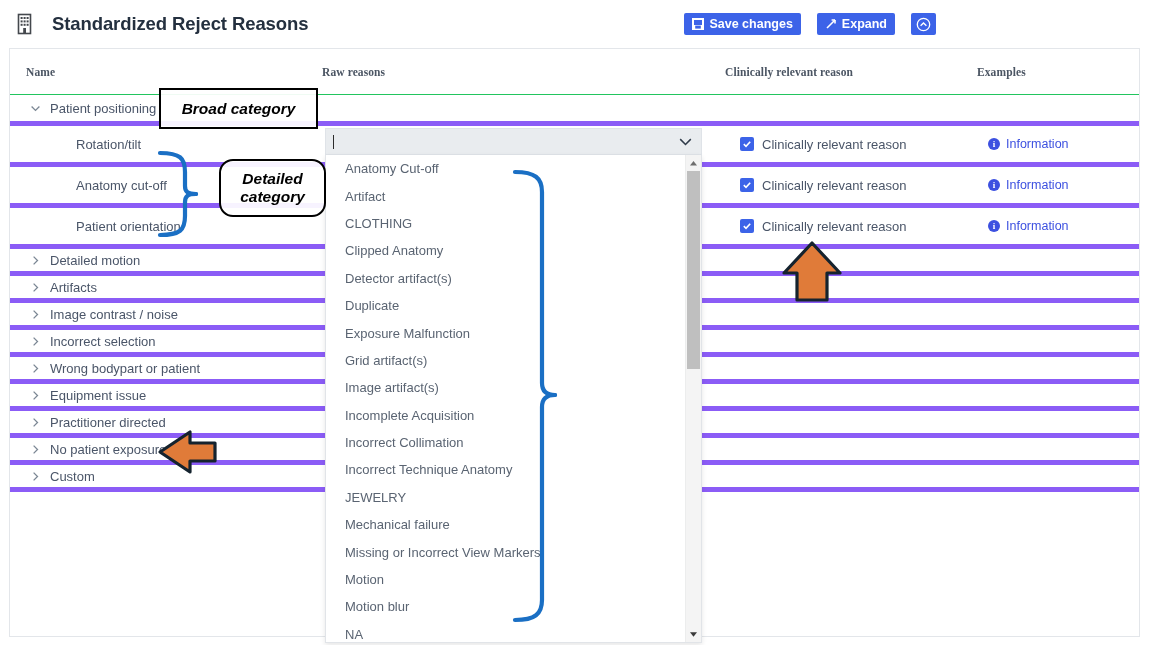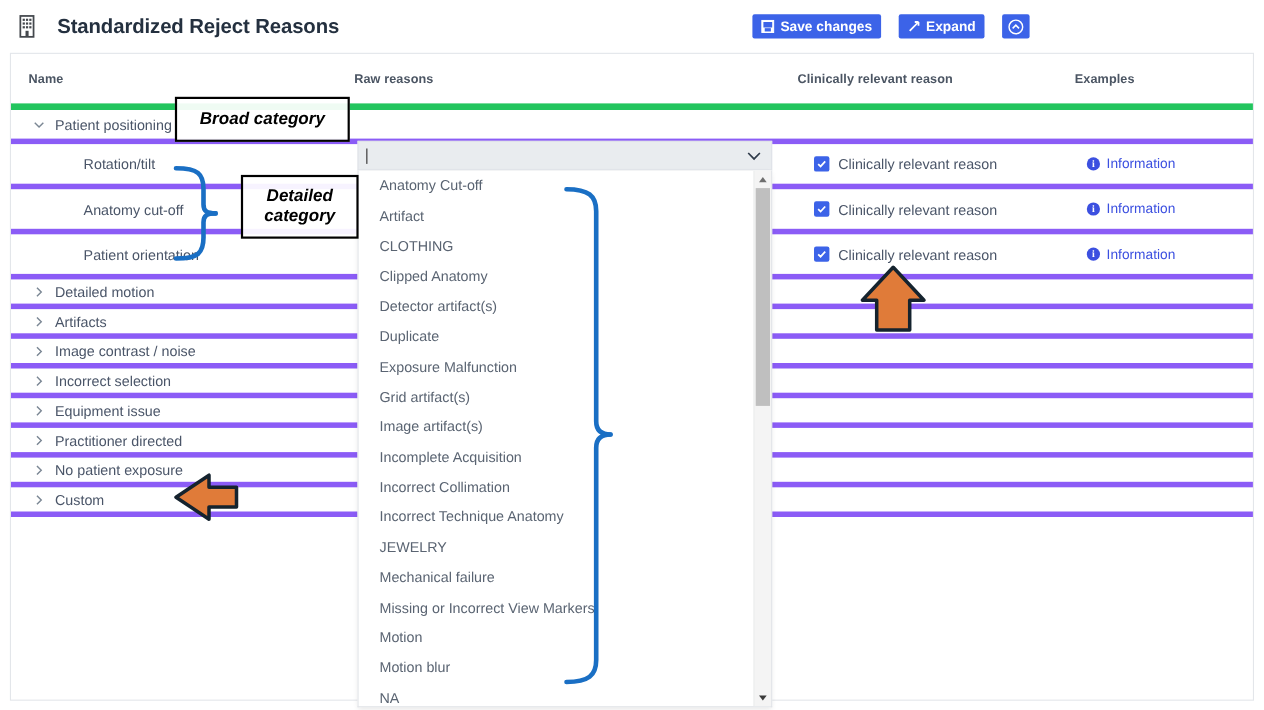--- a/index.html
+++ b/index.html
@@ -83,22 +83,23 @@
   }
 
   
   .table {
     position: absolute;
     left: 0; top: 0;
     width: 100%;
   }
   .thead {
     height: 45px;
-    border-bottom: 6px solid #22c55e;
+    border-bottom: 1px solid #22c55e;
     position: relative;
+    font-family: Liberation Serif, serif;
   }
   .th {
     position: absolute;
     top: 17px;
     font-size: 11.5px;
     color: #4b5563;
     font-weight: bold;
     letter-spacing: 0.1px;
   }
   .th.c1 { left: 16px; }
@@ -293,20 +294,21 @@
   }
   #anno-broad {
     left: 159px; top: 88px;
     width: 159px; height: 41px;
     font-size: 15.5px;
   }
   #anno-detailed {
     left: 219px; top: 159px;
     width: 107px; height: 58px;
     font-size: 15.5px;
+    border-radius: 14px;
   }
   .anno-svg {
     position: absolute;
     left: 0; top: 0;
     width: 1149px; height: 645px;
     pointer-events: none;
     z-index: 85;
   }
 </style>
 </head>
@@ -471,20 +473,30 @@
       </div>
     </div>
     <div class="row collapsed">
       <div class="cell-name">
         <span class="chev">
           <svg width="11" height="11" viewBox="0 0 11 11">
               <path d="M3.6 1.6 L7.5 5.5 L3.6 9.4" fill="none" stroke="#7b8794" stroke-width="1.3"></path>
             </svg>
         </span>
         <span>Incorrect selection</span>
+      </div>
+    </div>
+    <div class="row collapsed">
+      <div class="cell-name">
+        <span class="chev">
+          <svg width="11" height="11" viewBox="0 0 11 11">
+              <path d="M3.6 1.6 L7.5 5.5 L3.6 9.4" fill="none" stroke="#7b8794" stroke-width="1.3"></path>
+            </svg>
+        </span>
+        <span>Wrong bodypart or patient</span>
       </div>
     </div>
     <div class="row collapsed">
       <div class="cell-name">
         <span class="chev">
           <svg width="11" height="11" viewBox="0 0 11 11">
               <path d="M3.6 1.6 L7.5 5.5 L3.6 9.4" fill="none" stroke="#7b8794" stroke-width="1.3"></path>
             </svg>
         </span>
         <span>Equipment issue</span>

